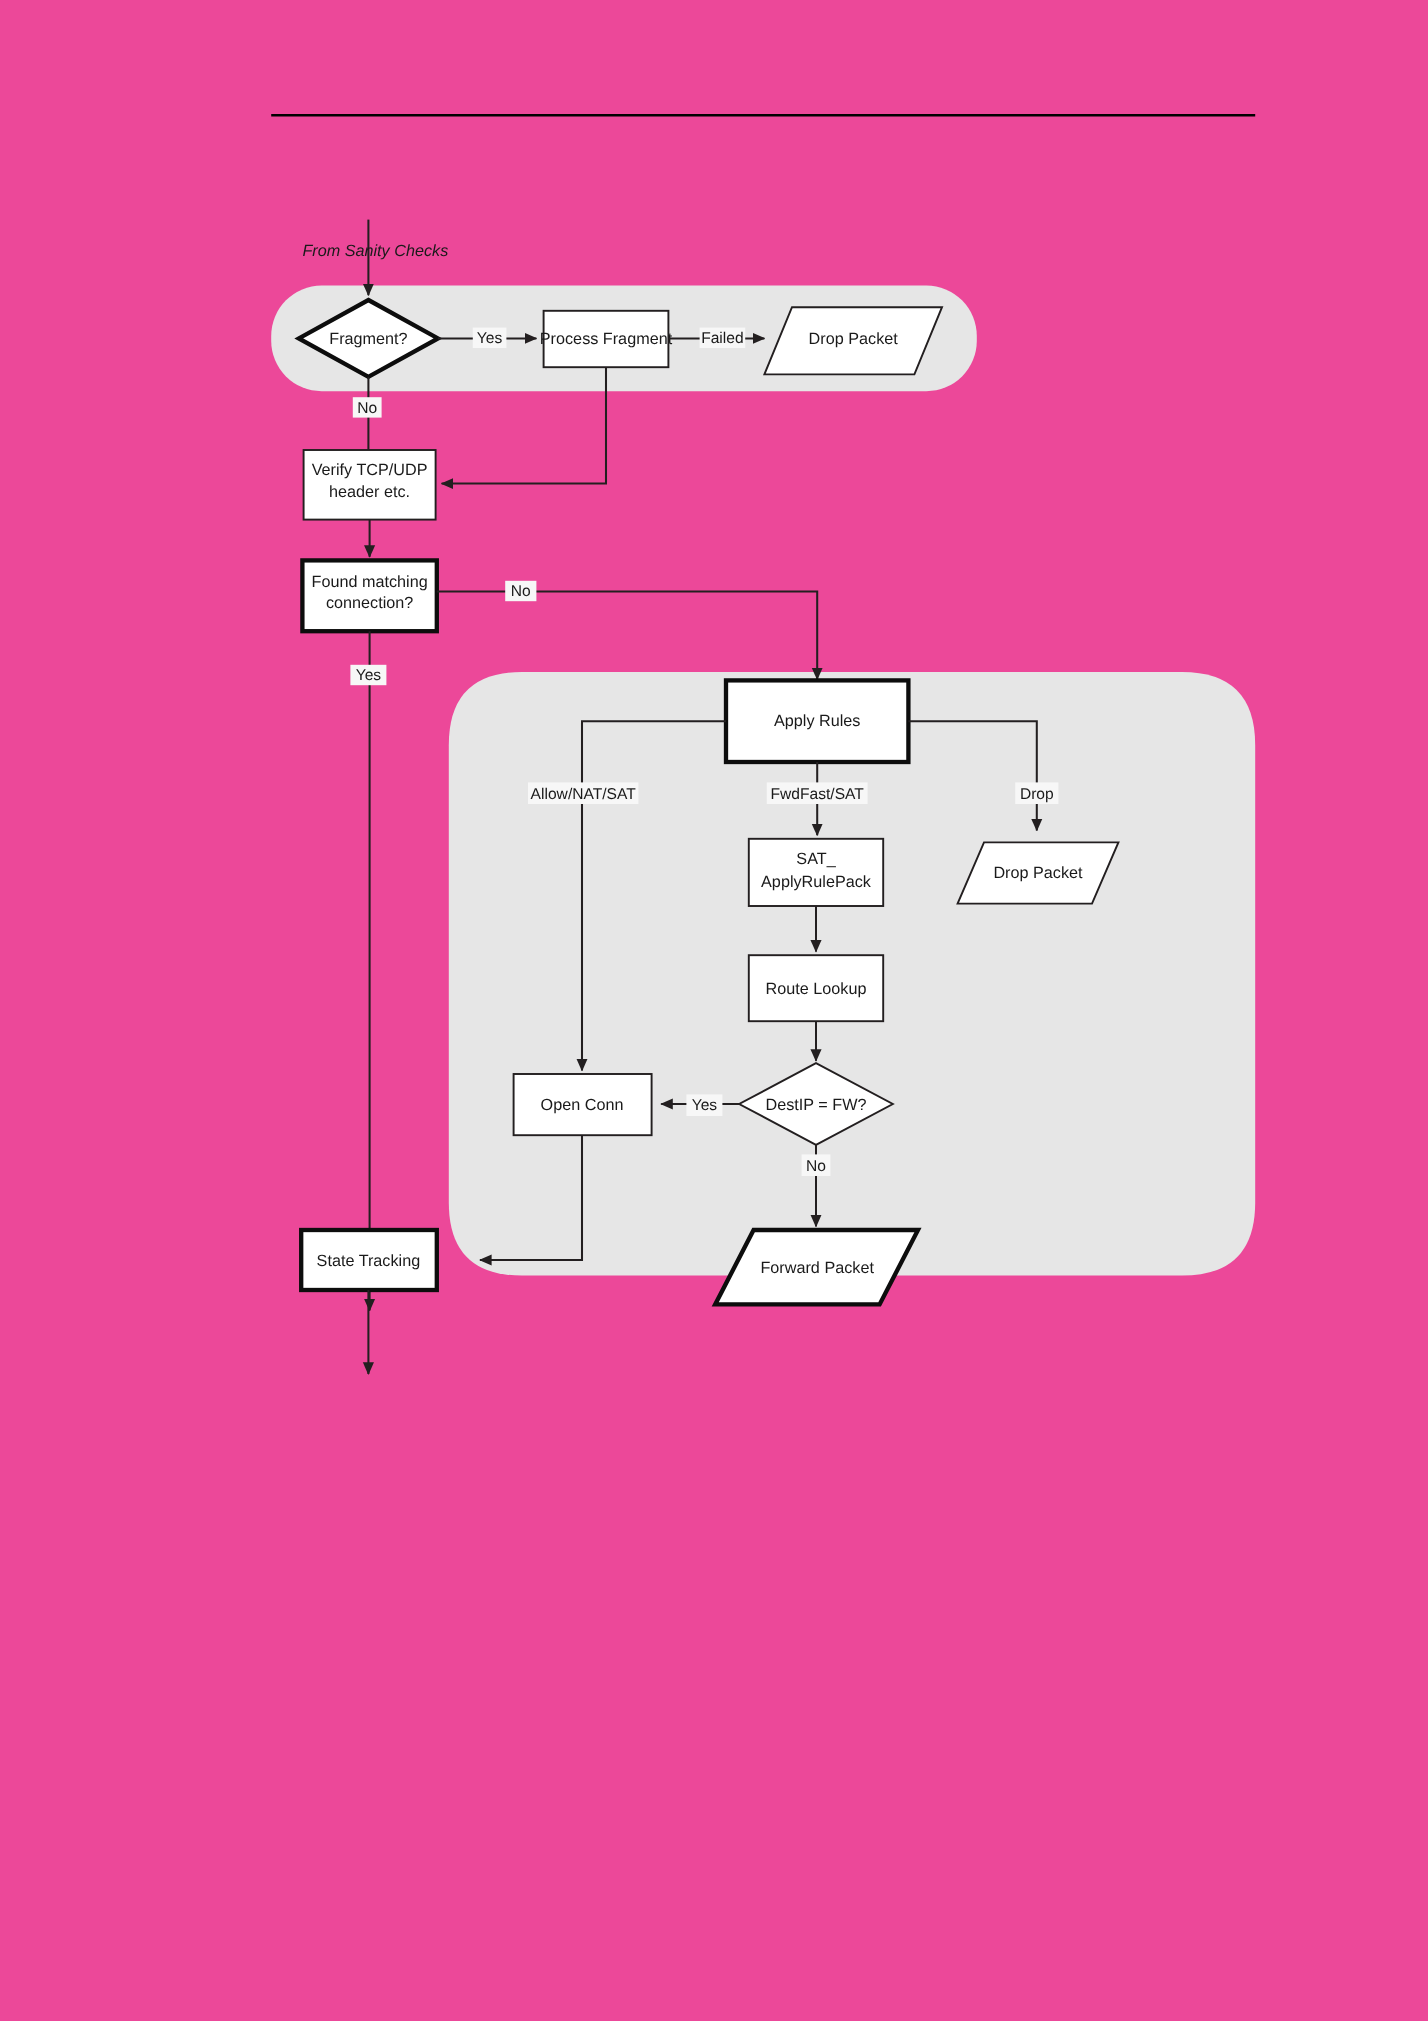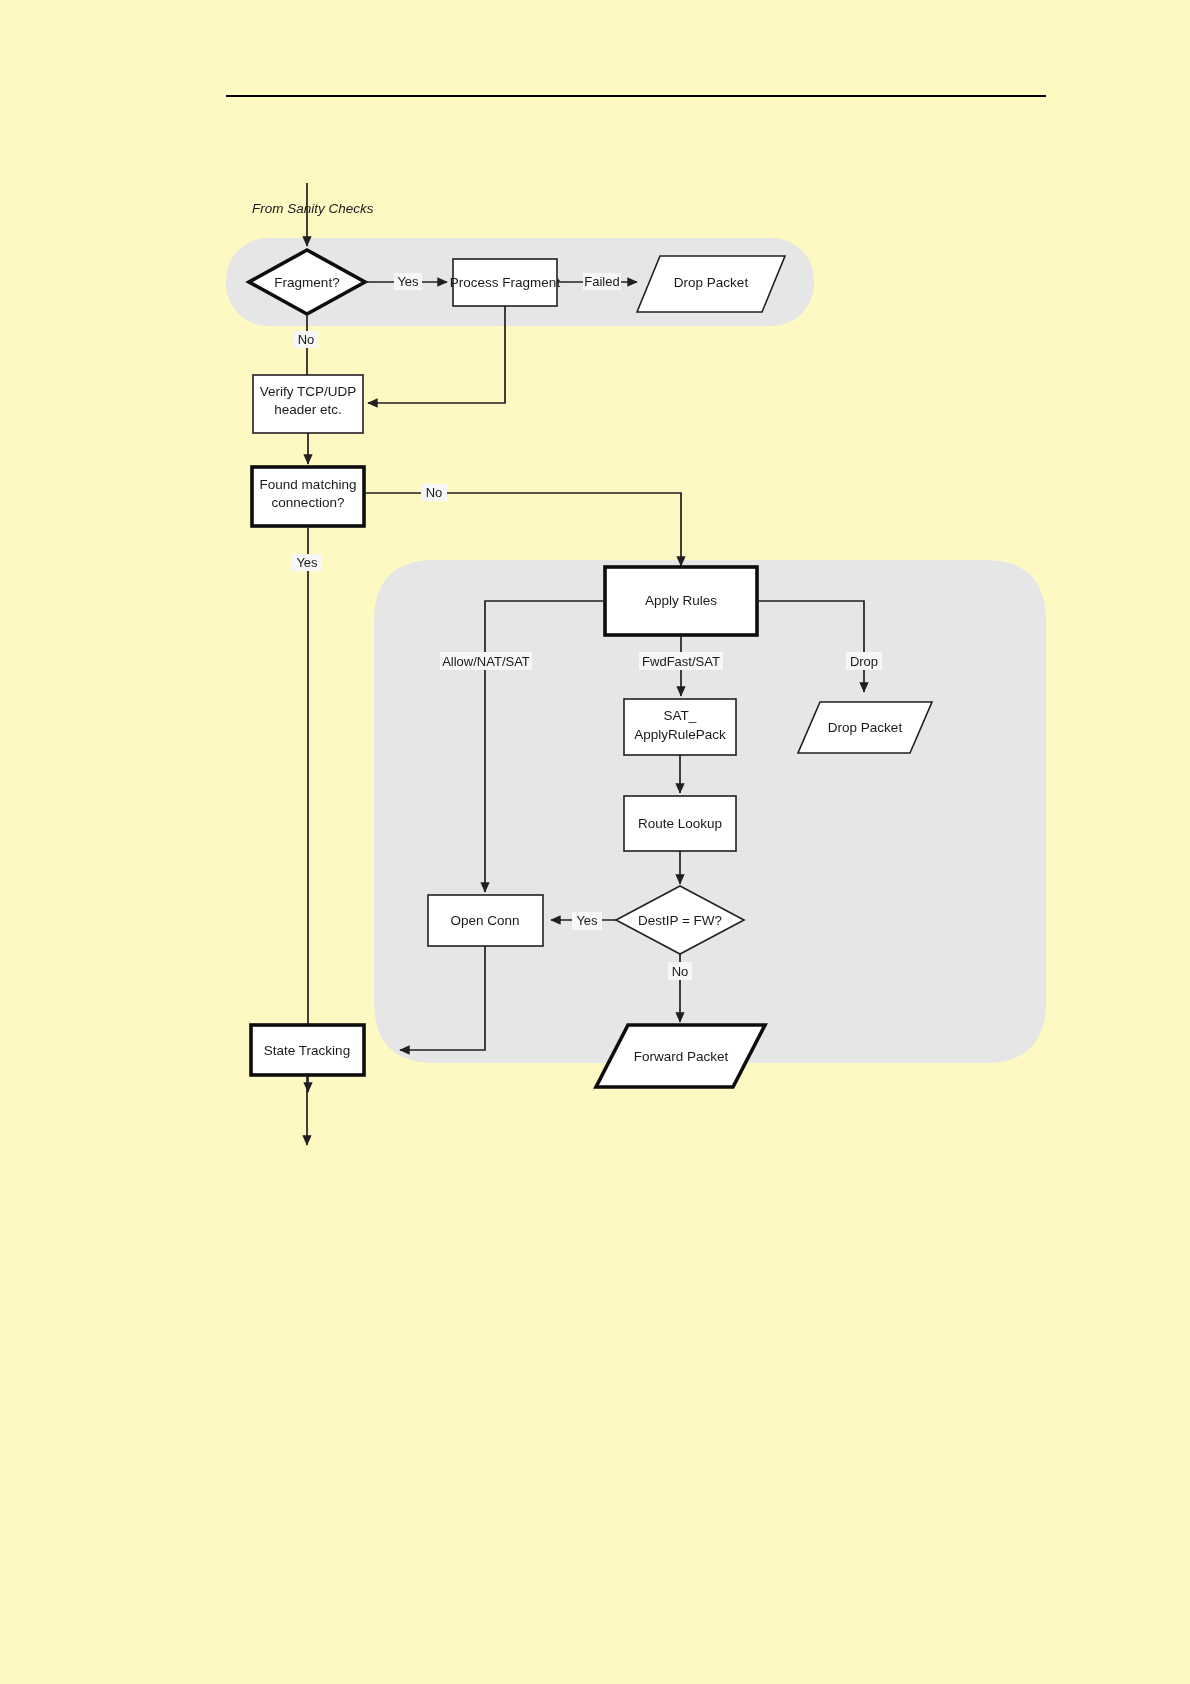--- a/index.html
+++ b/index.html
@@ -8,21 +8,21 @@
     background: #ffffff;
   }
   body {
     font-family: "Liberation Sans", sans-serif;
     color: #1a1a1a;
   }
   #page {
     position: relative;
     width: 1190px;
     height: 1684px;
-    background: #fef9c3;
+    background: #ec4899;
     overflow: hidden;
   }
   #flow-svg {
     position: absolute;
     left: 0;
     top: 0;
     width: 1190px;
     height: 1684px;
   }
   .node-label {

